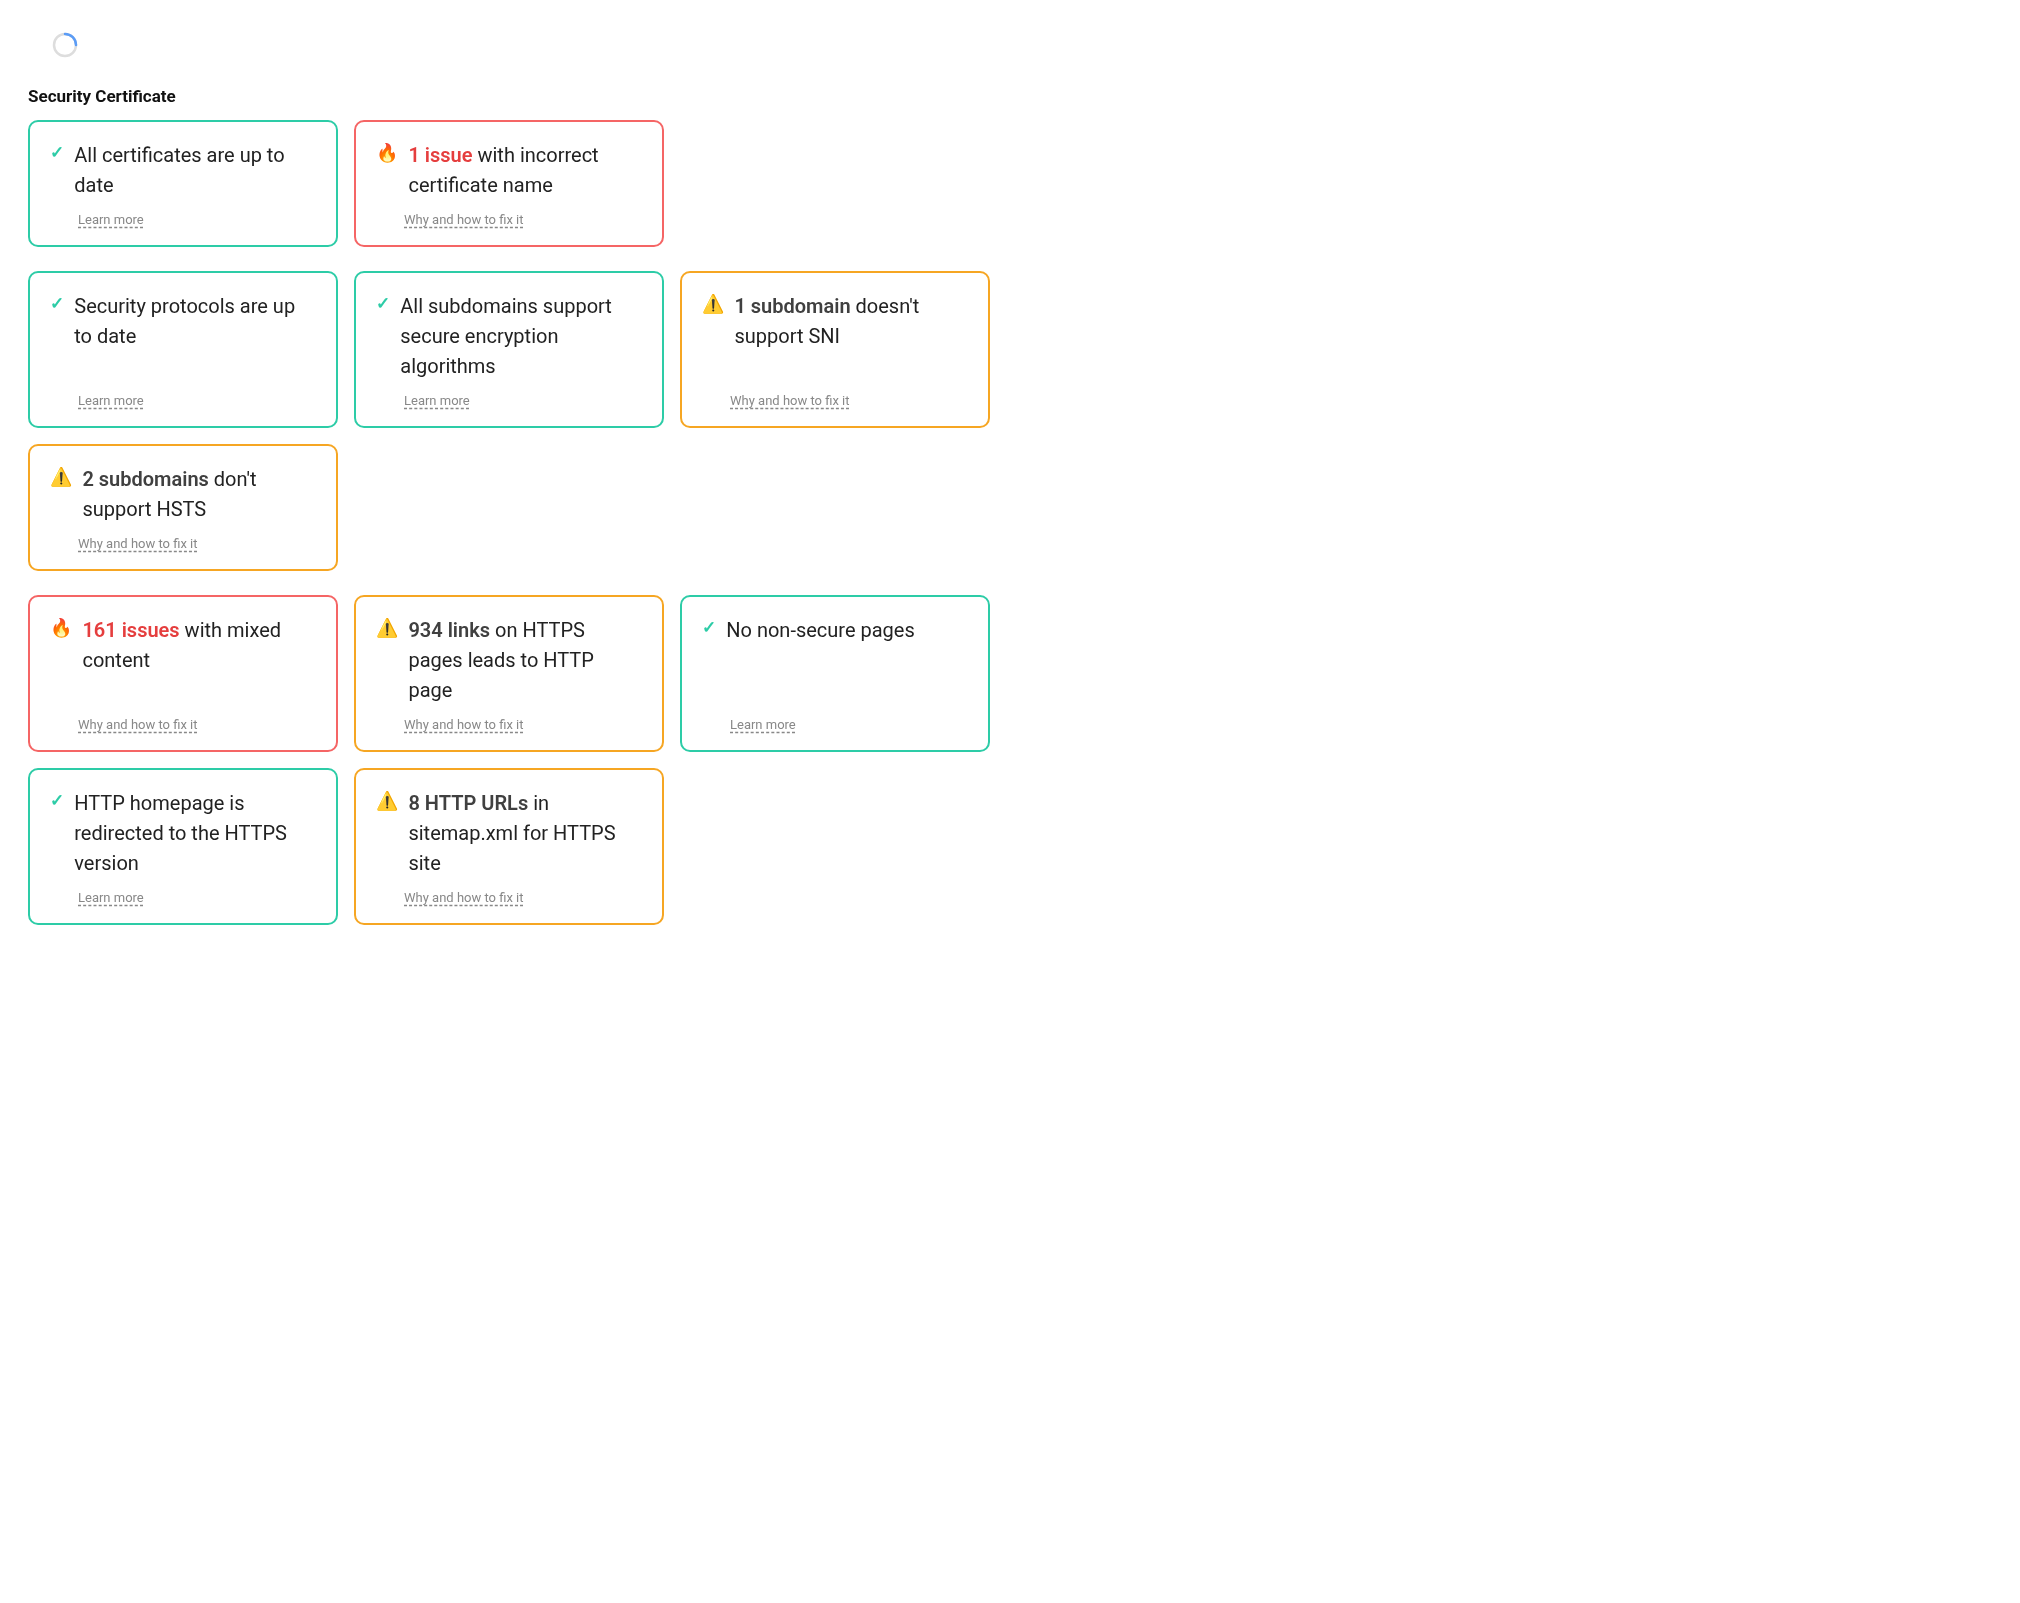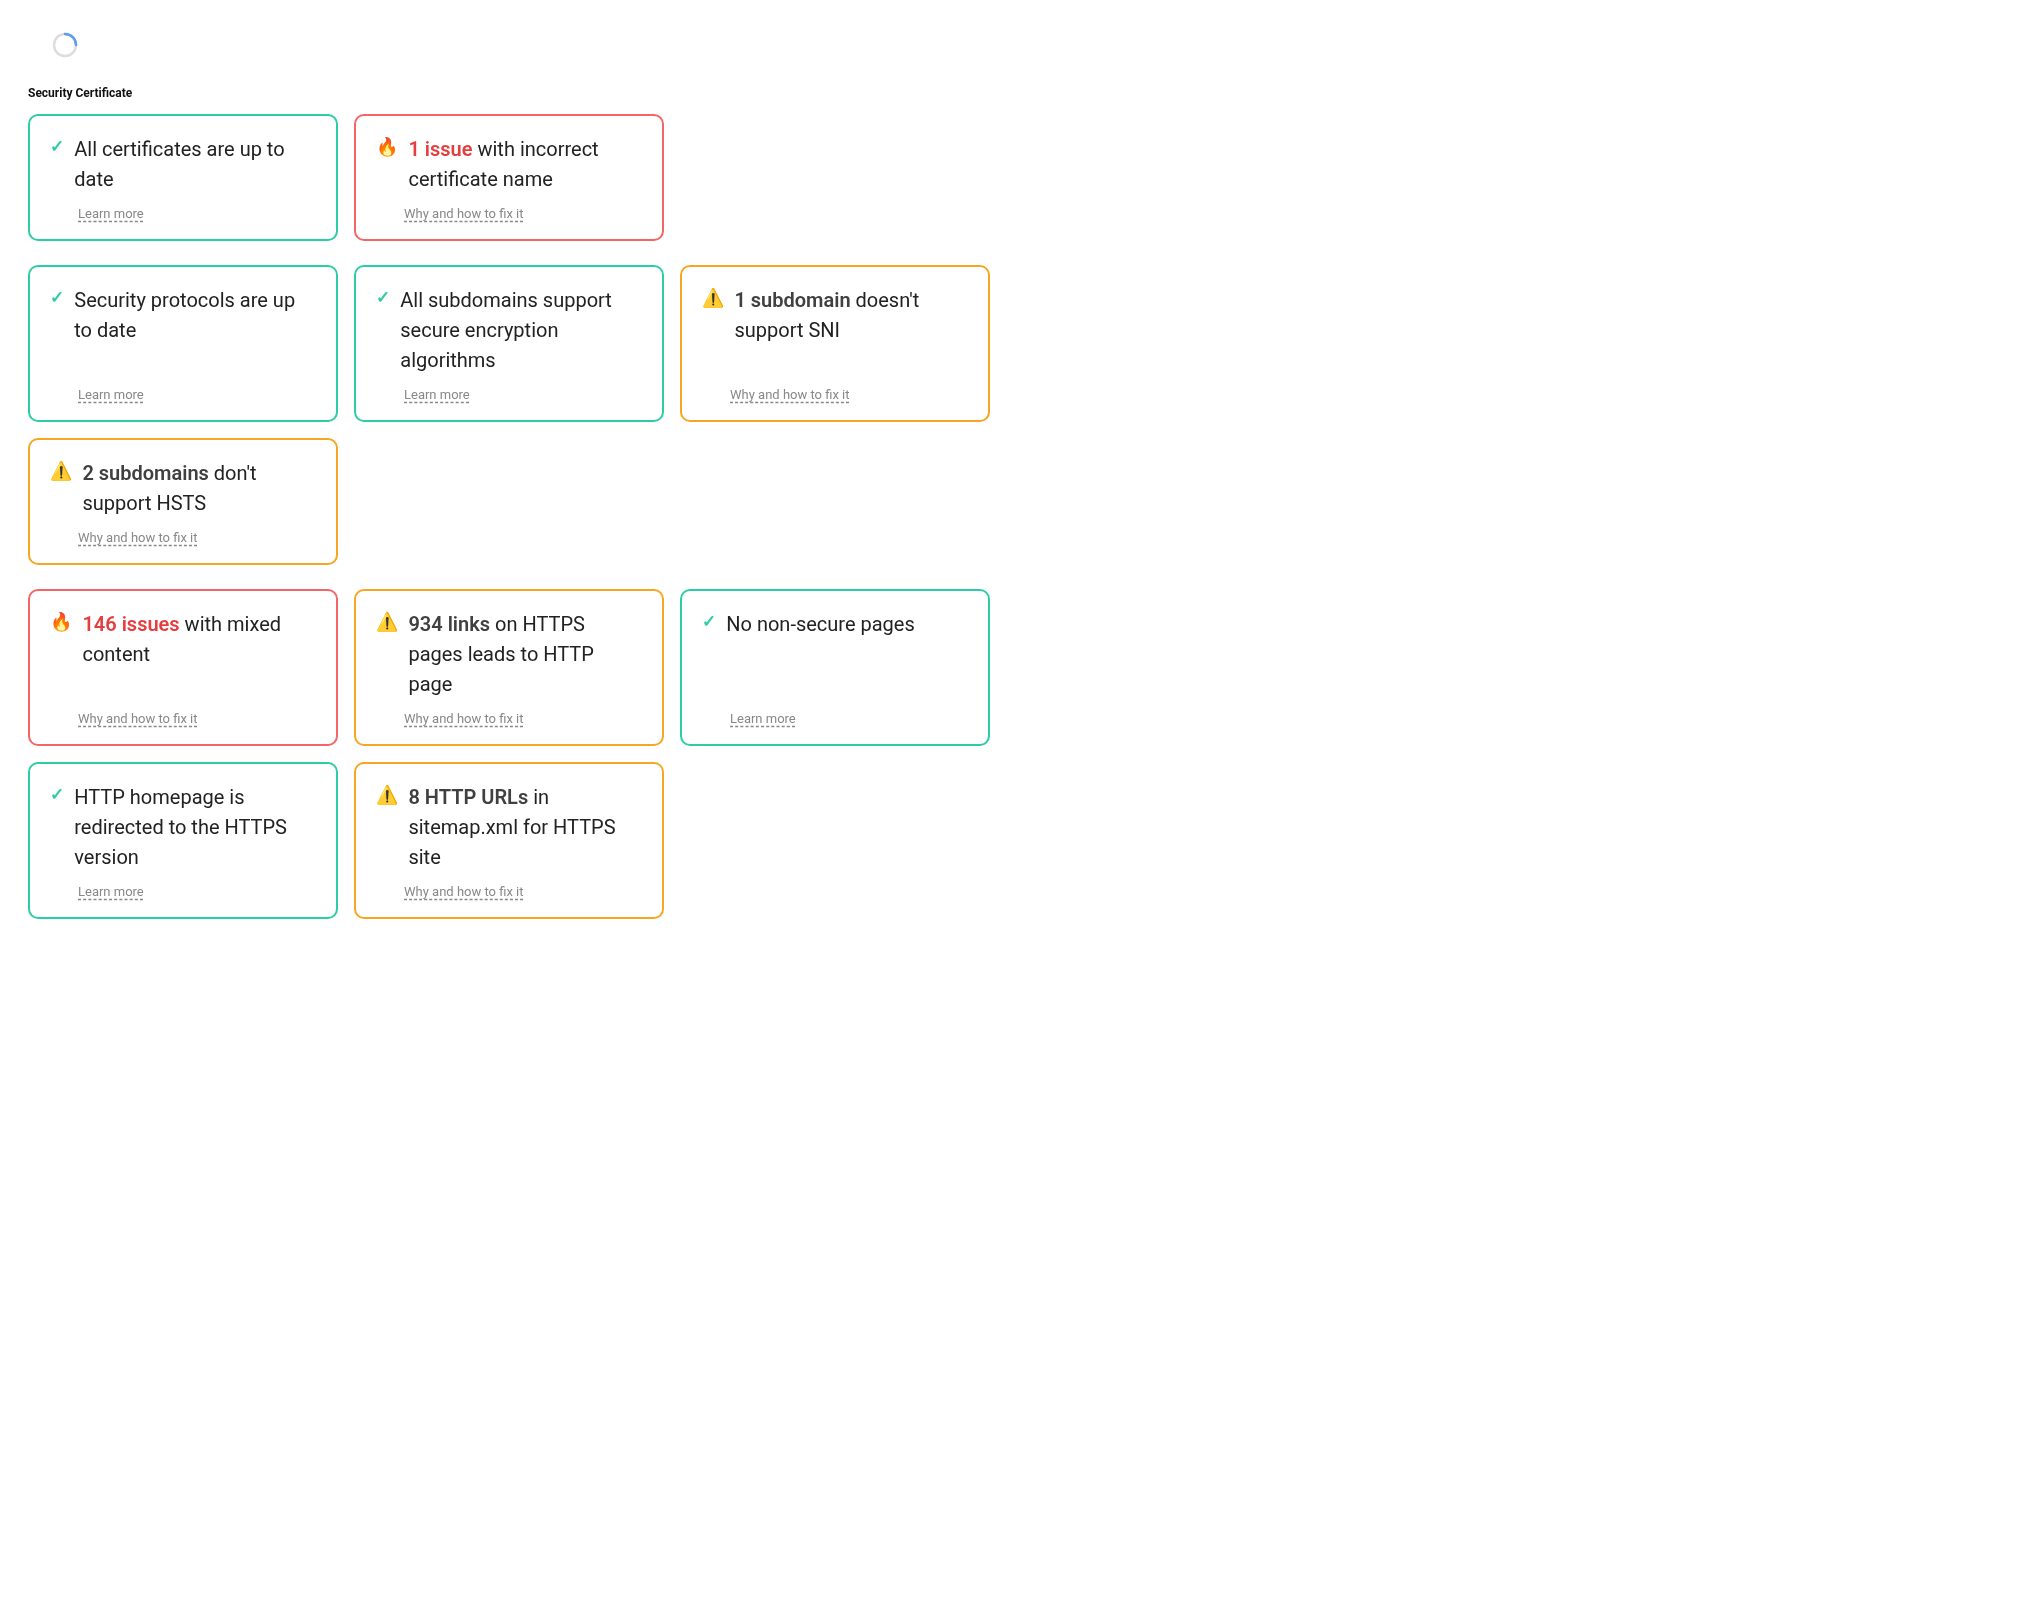--- a/index.html
+++ b/index.html
@@ -25,21 +25,21 @@
     .page-score {
       font-size: 22px;
       font-weight: 400;
       color: #888;
     }
 
     .section {
       margin-bottom: 24px;
     }
     .section-title {
-      font-size: 12px;
+      font-size: 17px;
       font-weight: 700;
       color: #111;
       margin-bottom: 14px;
     }
 
     .cards-grid {
       display: flex;
       flex-wrap: wrap;
       gap: 16px;
     }
@@ -181,21 +181,21 @@
           </div>
           <a class="card-link" href="#">Why and how to fix it</a>
         </div>
       </div>
     </div>
     <div class="section">
       <div class="cards-grid">
         <div class="card card-red">
           <div class="card-content">
             <span class="card-icon icon-fire">🔥</span>
-            <span class="card-text"><span class="highlight-red">146 issues</span> with mixed content</span>
+            <span class="card-text"><span class="highlight-red">161 issues</span> with mixed content</span>
           </div>
           <a class="card-link" href="#">Why and how to fix it</a>
         </div>
         <div class="card card-orange">
           <div class="card-content">
             <span class="card-icon icon-warning">⚠️</span>
             <span class="card-text"><span class="highlight-blue">934 links</span> on HTTPS pages leads to HTTP page</span>
           </div>
           <a class="card-link" href="#">Why and how to fix it</a>
         </div>

